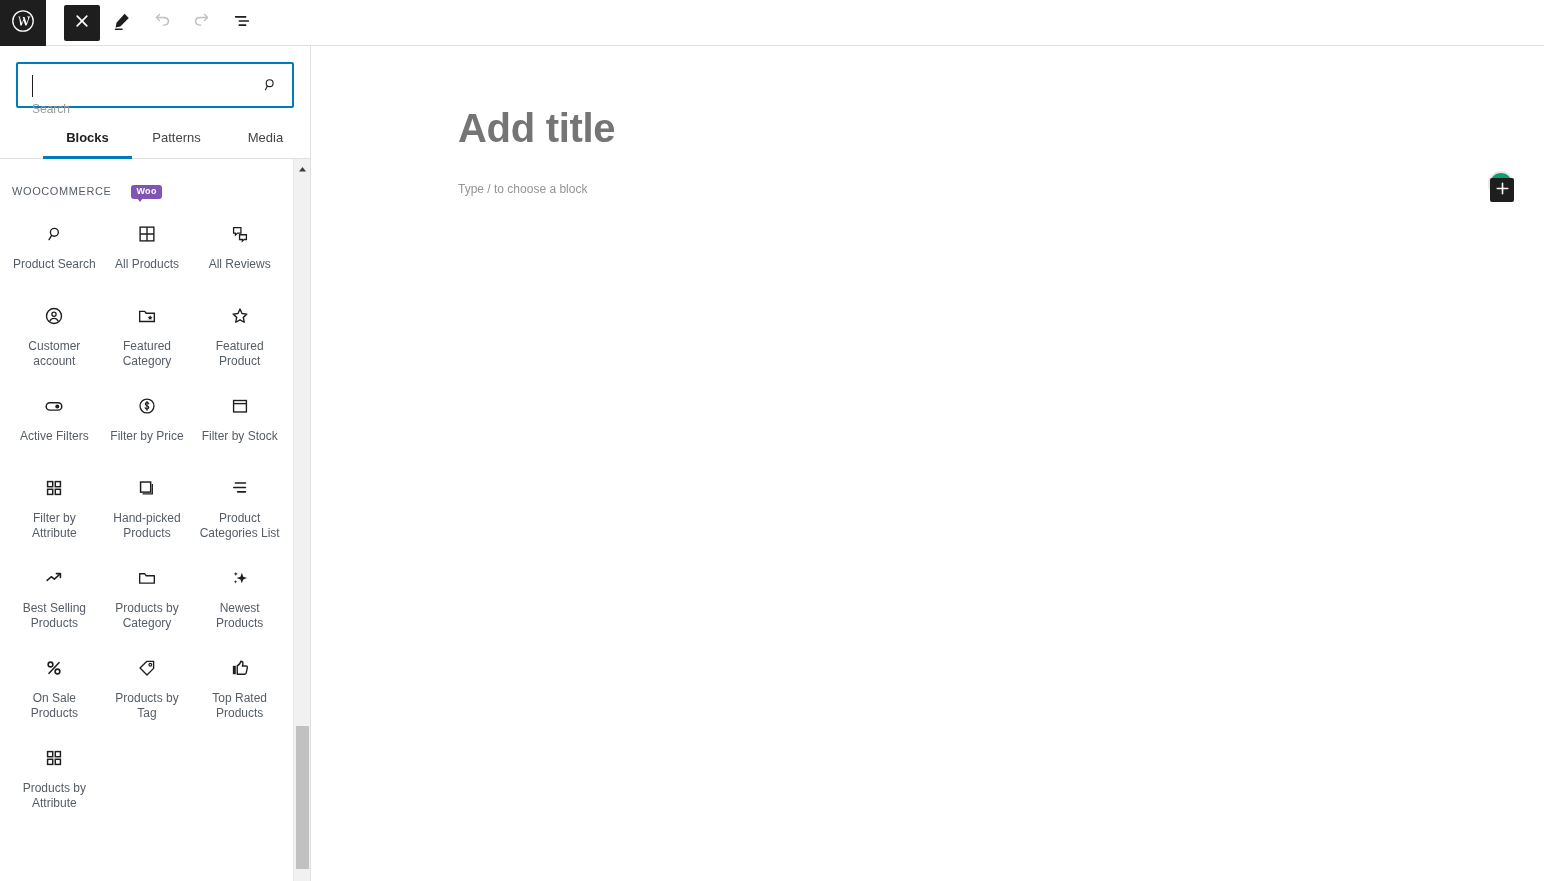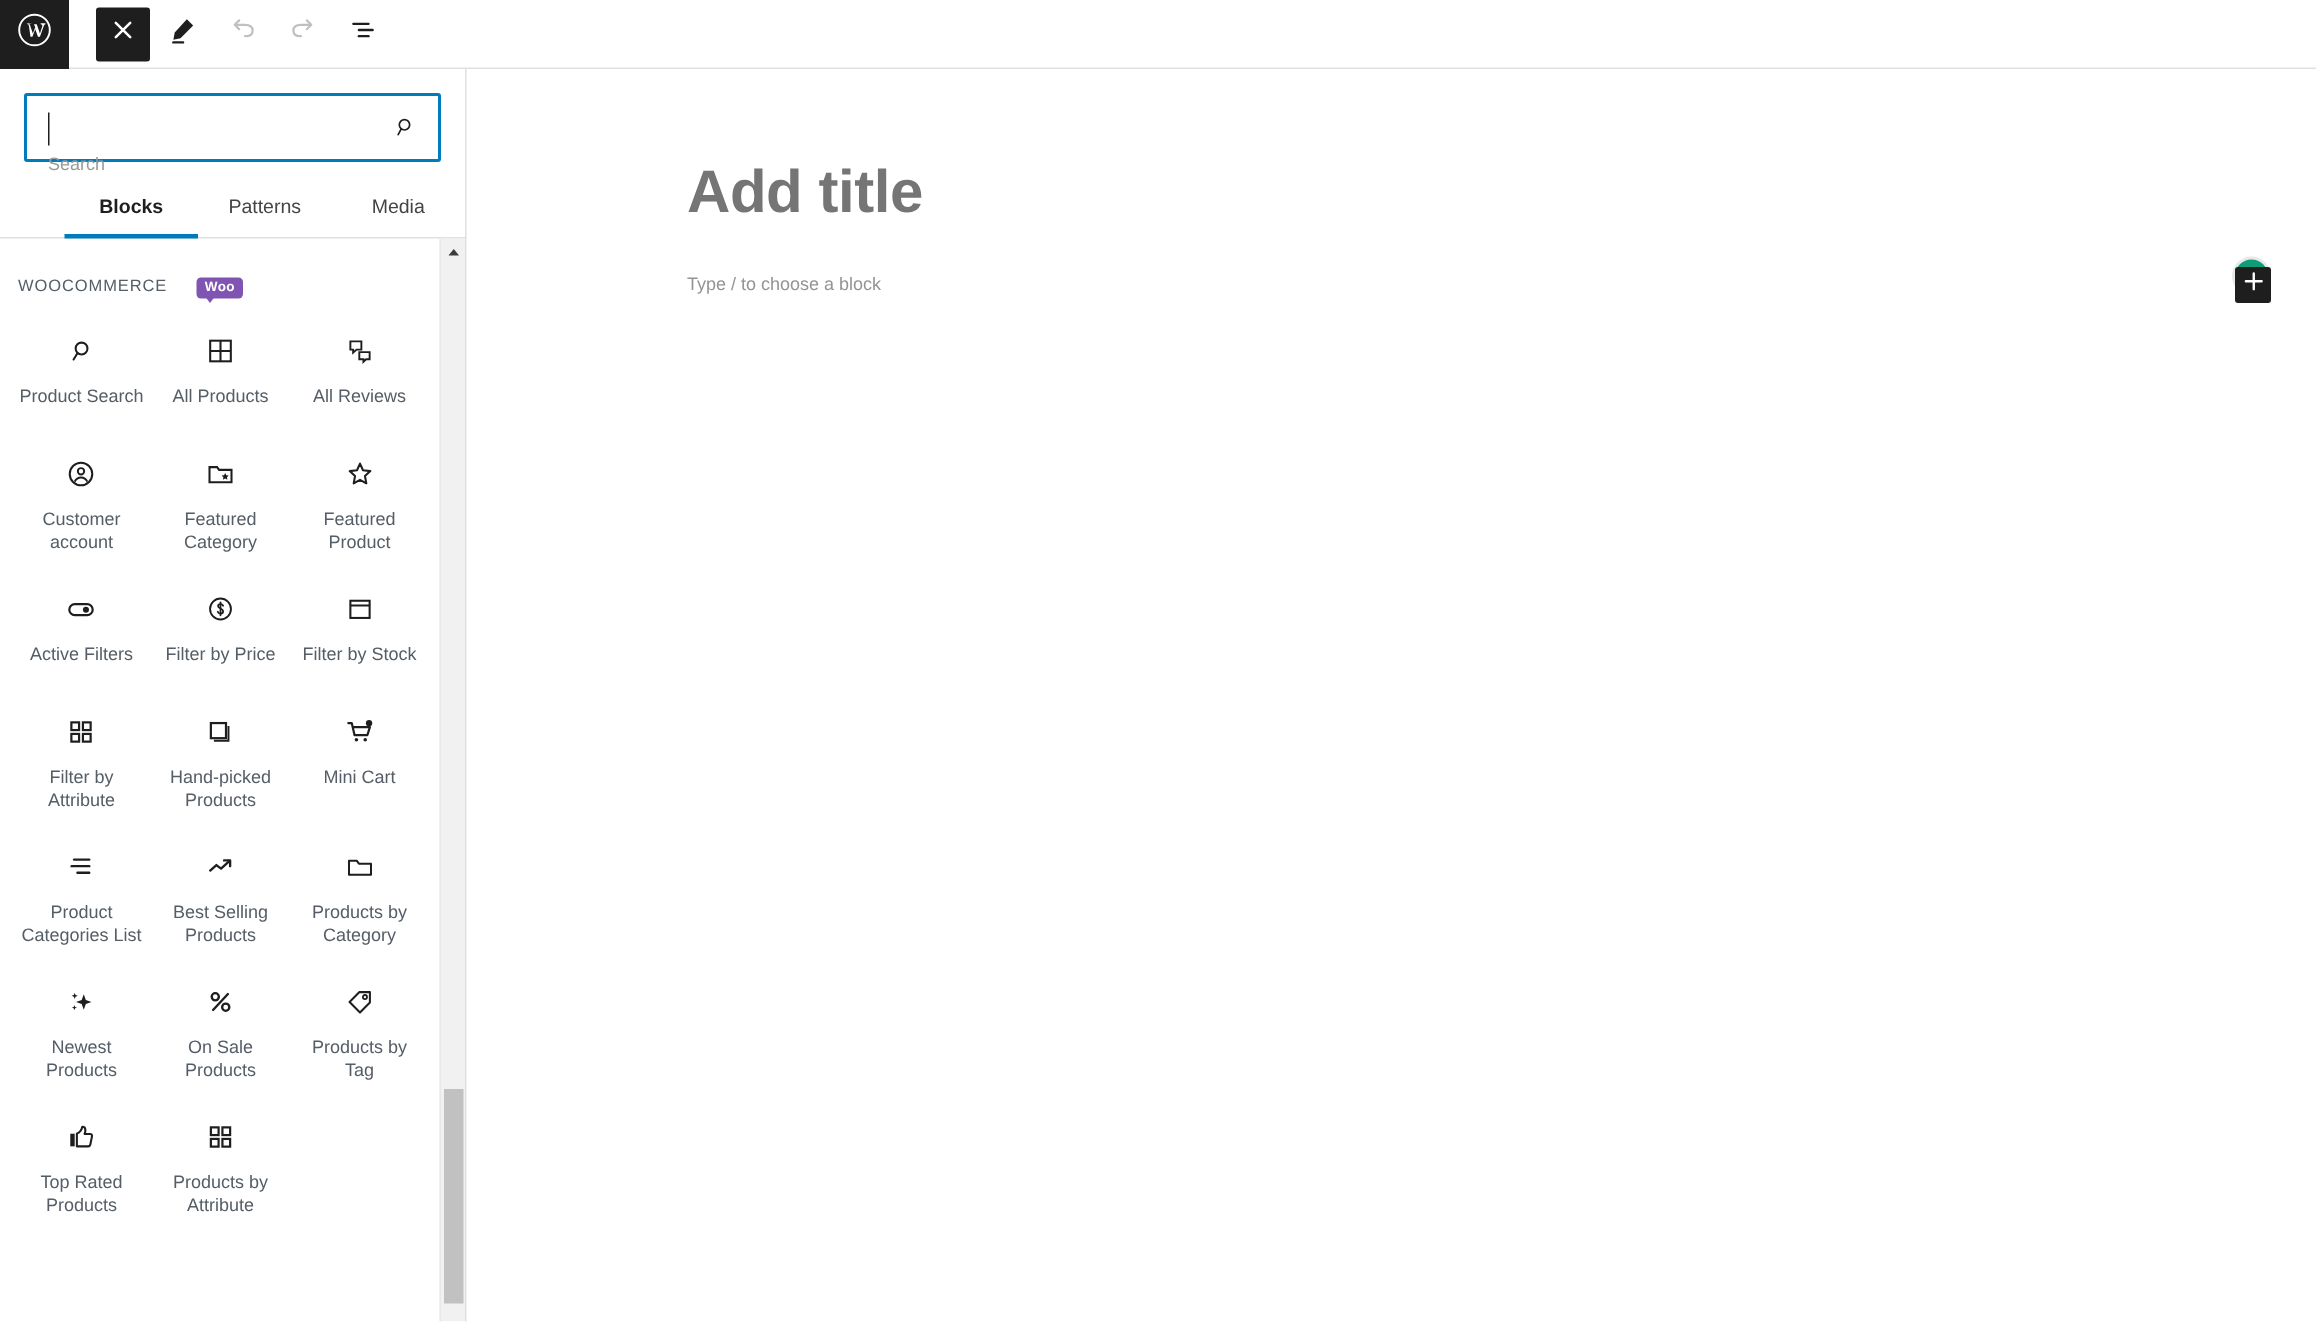--- a/index.html
+++ b/index.html
@@ -448,31 +448,20 @@
         <div class="block-item">
           <span class="block-icon">
             <svg width="22" height="22" viewBox="0 0 24 24" fill="none">
               <rect x="5" y="5.5" width="11" height="11" stroke="#1e1e1e" stroke-width="1.6"></rect>
               <path d="M17.8 7.6 V18.4 H7.2" stroke="#1e1e1e" stroke-width="1.4" fill="none"></path>
             </svg>
           </span>
           <span class="block-label">Hand-picked Products</span>
         </div>
 
-        <div class="block-item">
-          <span class="block-icon">
-            <svg width="22" height="22" viewBox="0 0 24 24" fill="none">
-              <path d="M3.5 5.5 H6 L8 14.2 H17.4 L19.2 8.4 H6.6" stroke="#1e1e1e" stroke-width="1.6" fill="none" stroke-linecap="round" stroke-linejoin="round"></path>
-              <circle cx="18.6" cy="5.6" r="2.3" fill="#1e1e1e"></circle>
-              <circle cx="9.4" cy="17.6" r="1.3" fill="#1e1e1e"></circle>
-              <circle cx="15.8" cy="17.6" r="1.3" fill="#1e1e1e"></circle>
-            </svg>
-          </span>
-          <span class="block-label">Mini Cart</span>
-        </div>
 
         <div class="block-item">
           <span class="block-icon">
             <svg width="22" height="22" viewBox="0 0 24 24" fill="none">
               <path d="M7 6.6 H18" stroke="#1e1e1e" stroke-width="1.7" stroke-linecap="round"></path>
               <path d="M5.2 11.4 H18" stroke="#1e1e1e" stroke-width="1.7" stroke-linecap="round"></path>
               <path d="M9.4 16.2 H18" stroke="#1e1e1e" stroke-width="1.7" stroke-linecap="round"></path>
             </svg>
           </span>
           <span class="block-label">Product Categories List</span>

